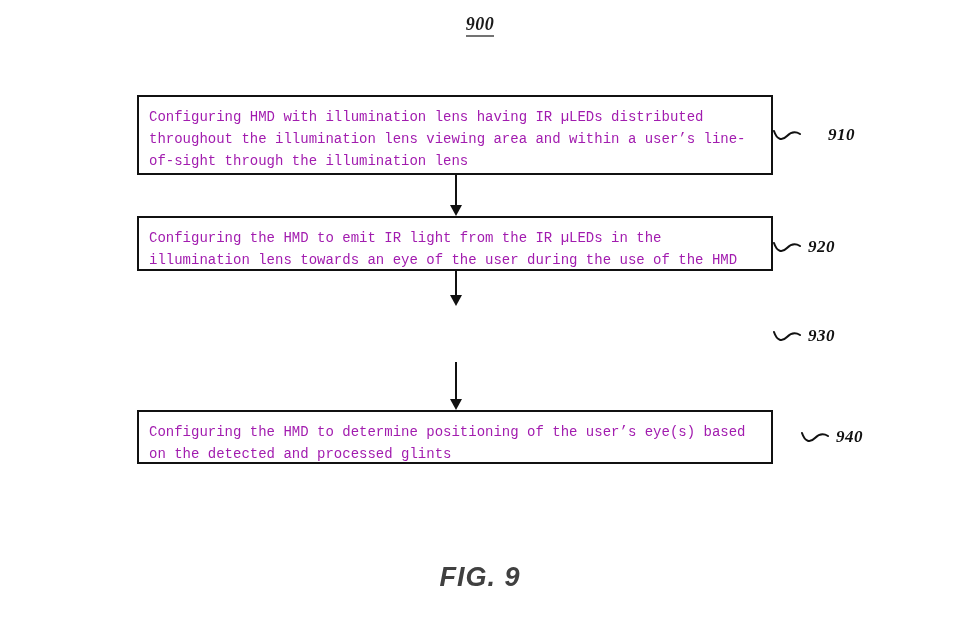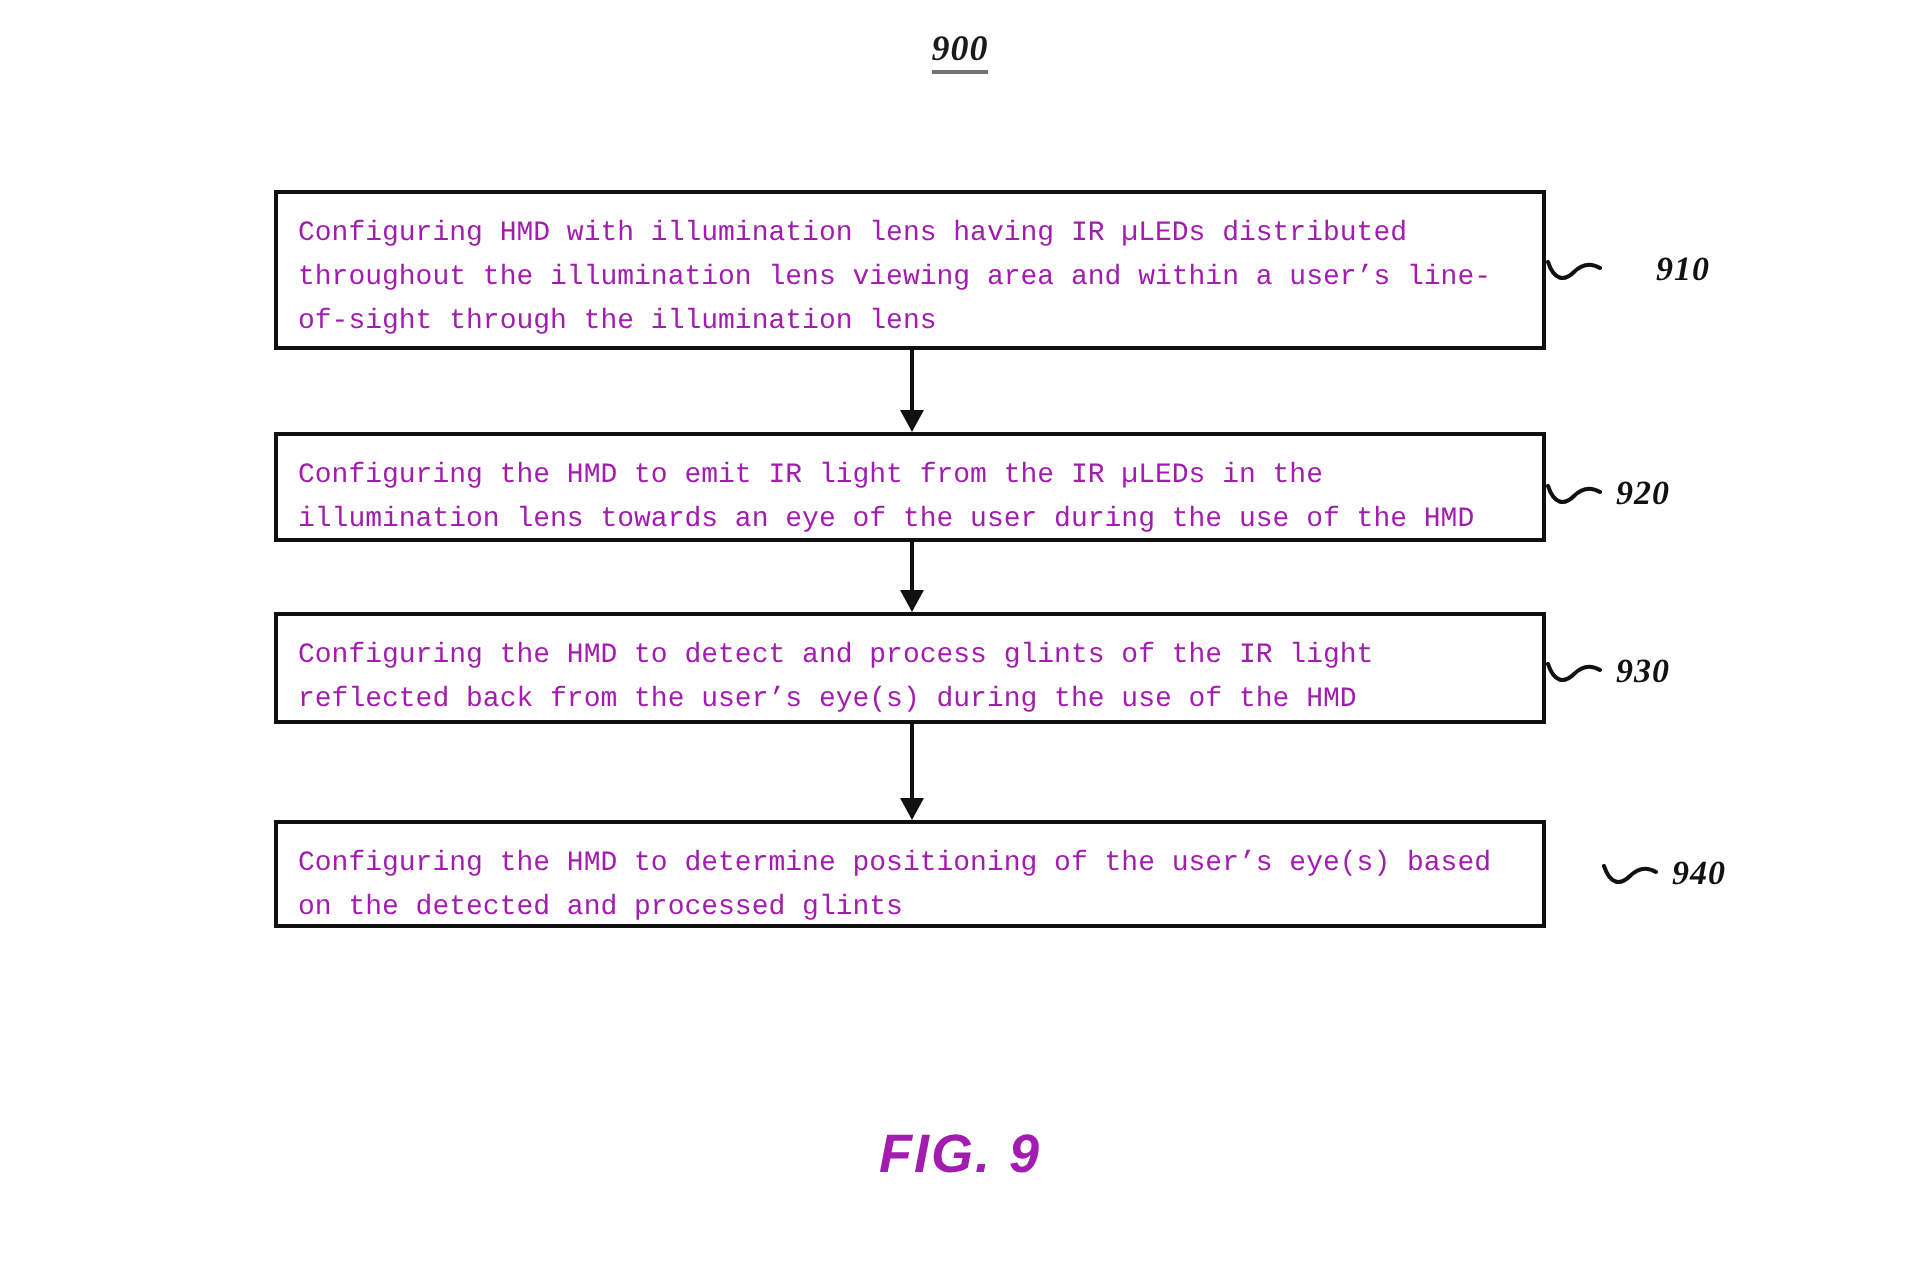--- a/index.html
+++ b/index.html
@@ -129,21 +129,21 @@
     position: absolute;
     left: 0;
     top: 562px;
     width: 960px;
     text-align: center;
     font-family: "Liberation Sans", sans-serif;
     font-style: italic;
     font-weight: 700;
     font-size: 27px;
     letter-spacing: 1px;
-    color: #a21caf;
+    color: #404040;
   }
 </style>
 </head>
 <body>
 
 <div id="figure-number">
   <span class="num">900</span>
 </div>
 
 <div id="flow">
@@ -171,23 +171,20 @@
       <path d="M1 3 C 4 12, 9 13, 14 8 C 18 4, 22 3, 27 6" fill="none" stroke="#111" stroke-width="2" stroke-linecap="round"></path>
     </svg>
     <span class="ref-label">920</span>
   </div>
 
   <div class="connector" id="connector-2">
     <div class="shaft"></div>
     <div class="head"></div>
   </div>
 
-  <div class="step-box" id="step-box-930">
-    <div class="step-text">Configuring the HMD to detect and process glints of the IR light reflected back from the user’s eye(s) during the use of the HMD</div>
-  </div>
   <div class="callout" id="callout-930">
     <svg class="squiggle" viewBox="0 0 28 14" xmlns="http://www.w3.org/2000/svg">
       <path d="M1 3 C 4 12, 9 13, 14 8 C 18 4, 22 3, 27 6" fill="none" stroke="#111" stroke-width="2" stroke-linecap="round"></path>
     </svg>
     <span class="ref-label">930</span>
   </div>
 
   <div class="connector" id="connector-3">
     <div class="shaft"></div>
     <div class="head"></div>

